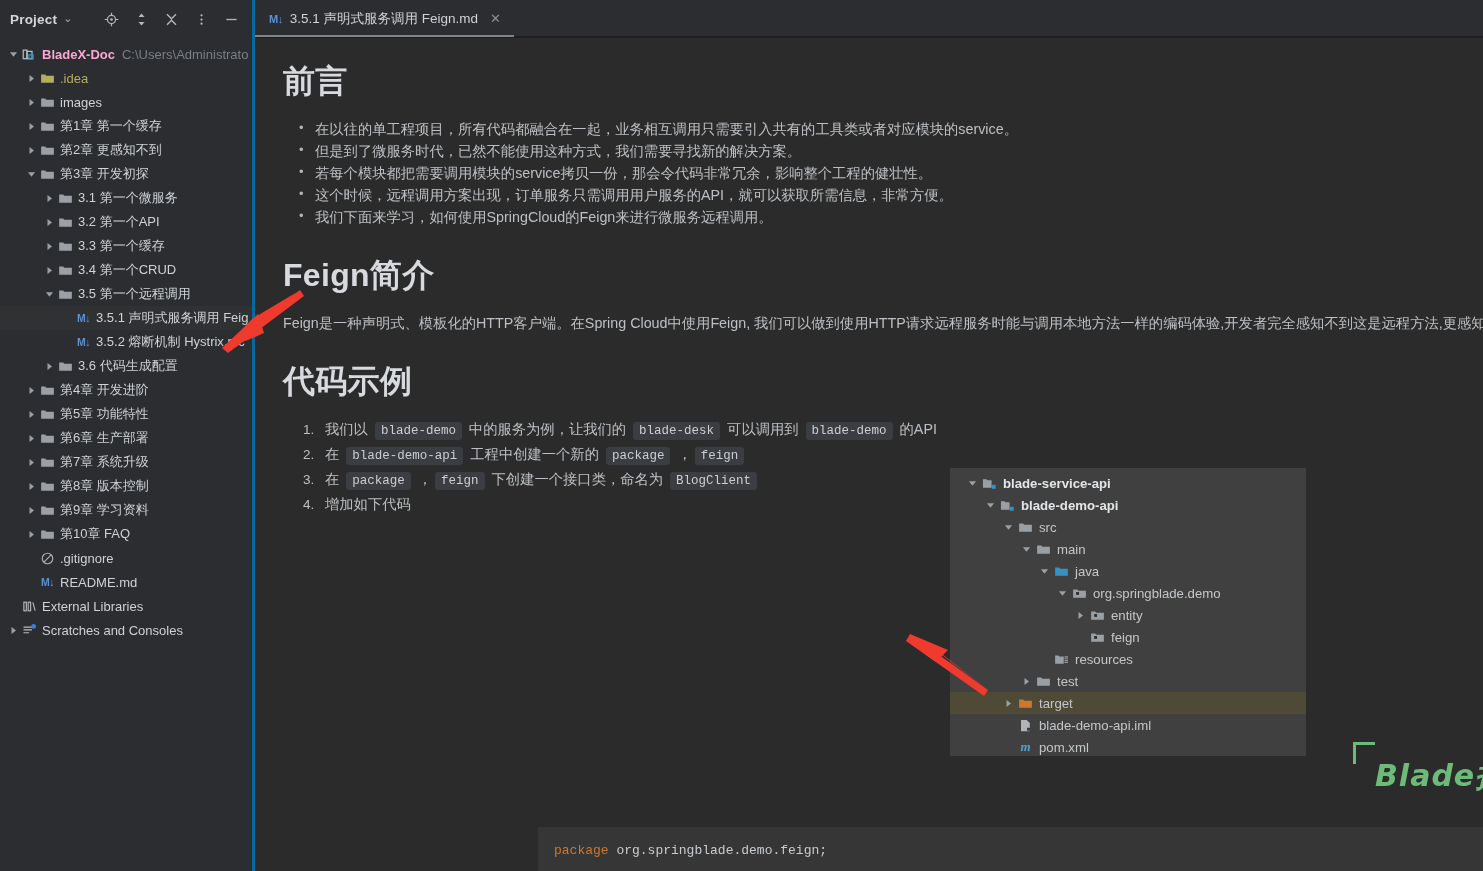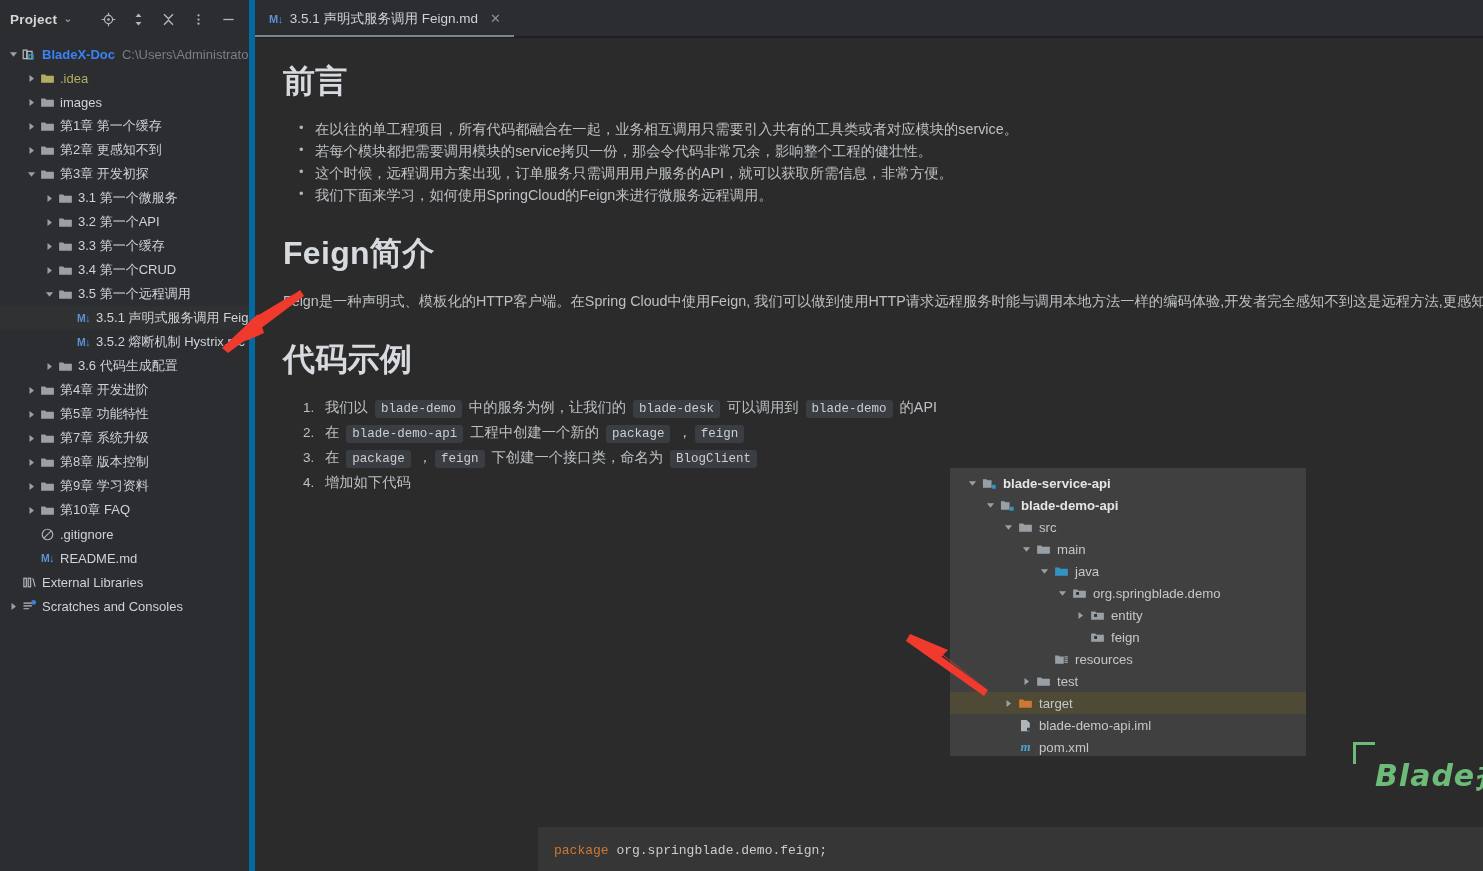--- a/index.html
+++ b/index.html
@@ -17,21 +17,21 @@
     overflow: hidden;
   }
 
   
   #sidebar {
     width: 255px;
     height: 871px;
     background: #2b2d30;
     flex: 0 0 255px;
     position: relative;
-    border-right: 6px solid #0369a1;
+    border-right: 3px solid #0369a1;
   }
   #sidebar-toolbar {
     height: 38px;
     display: flex;
     align-items: center;
     padding: 0 8px 0 10px;
     background: #2b2d30;
   }
   #sidebar-title {
     font-size: 13.5px;
@@ -85,21 +85,21 @@
     font-size: 9px;
     line-height: 1;
   }
   .ic {
     width: 19px;
     flex: 0 0 19px;
     display: flex; align-items: center; justify-content: center;
     margin-right: 3px;
   }
   .lbl { color: #cfd2d6; }
-  .lbl.bold { font-weight: bold; color: #3b82f6; }
+  .lbl.bold { font-weight: bold; color: #f9a8d4; }
   .path { color: #7a7f85; margin-left: 7px; }
 
   
   #editor {
     flex: 1 1 auto;
     height: 871px;
     position: relative;
     background: #2b2b2b;
     overflow: hidden;
   }
@@ -548,20 +548,34 @@
           <span class="tw">
             <svg width="9" height="9" viewBox="0 0 10 10">
               <path d="M2.8 1v8l5-4z" fill="#9aa0a6"></path>
             </svg>
           </span>
           <span class="ic">
             <svg width="15" height="15" viewBox="0 0 16 16">
               <path d="M1.2 3.6h4.3l1.2 1.4h8.1v7.6H1.2z" fill="#9aa0a6"></path>
             </svg>
           </span>
+          <span class="lbl">第6章 生产部署</span>
+        </div>
+        <div class="row">
+          <span style="flex:0 0 24px"></span>
+          <span class="tw">
+            <svg width="9" height="9" viewBox="0 0 10 10">
+              <path d="M2.8 1v8l5-4z" fill="#9aa0a6"></path>
+            </svg>
+          </span>
+          <span class="ic">
+            <svg width="15" height="15" viewBox="0 0 16 16">
+              <path d="M1.2 3.6h4.3l1.2 1.4h8.1v7.6H1.2z" fill="#9aa0a6"></path>
+            </svg>
+          </span>
           <span class="lbl">第7章 系统升级</span>
         </div>
         <div class="row">
           <span style="flex:0 0 24px"></span>
           <span class="tw">
             <svg width="9" height="9" viewBox="0 0 10 10">
               <path d="M2.8 1v8l5-4z" fill="#9aa0a6"></path>
             </svg>
           </span>
           <span class="ic">
@@ -654,20 +668,21 @@
         <span class="md-badge">M↓</span>
         <span>3.5.1 声明式服务调用 Feign.md</span>
         <span class="tab-close">✕</span>
       </div>
     </div>
 
     <div id="doc">
       <h1 class="mh">前言</h1>
       <ul class="bullets" id="bullet-list">
           <li>在以往的单工程项目，所有代码都融合在一起，业务相互调用只需要引入共有的工具类或者对应模块的service。</li>
+          <li>但是到了微服务时代，已然不能使用这种方式，我们需要寻找新的解决方案。</li>
           <li>若每个模块都把需要调用模块的service拷贝一份，那会令代码非常冗余，影响整个工程的健壮性。</li>
           <li>这个时候，远程调用方案出现，订单服务只需调用用户服务的API，就可以获取所需信息，非常方便。</li>
           <li>我们下面来学习，如何使用SpringCloud的Feign来进行微服务远程调用。</li>
         </ul>
 
       <h1 class="mh second">Feign简介</h1>
       <p class="para">Feign是一种声明式、模板化的HTTP客户端。在Spring Cloud中使用Feign, 我们可以做到使用HTTP请求远程服务时能与调用本地方法一样的编码体验,开发者完全感知不到这是远程方法,更感知不到</p>
 
       <h1 class="mh second">代码示例</h1>
       <ol class="nums" id="step-list">

